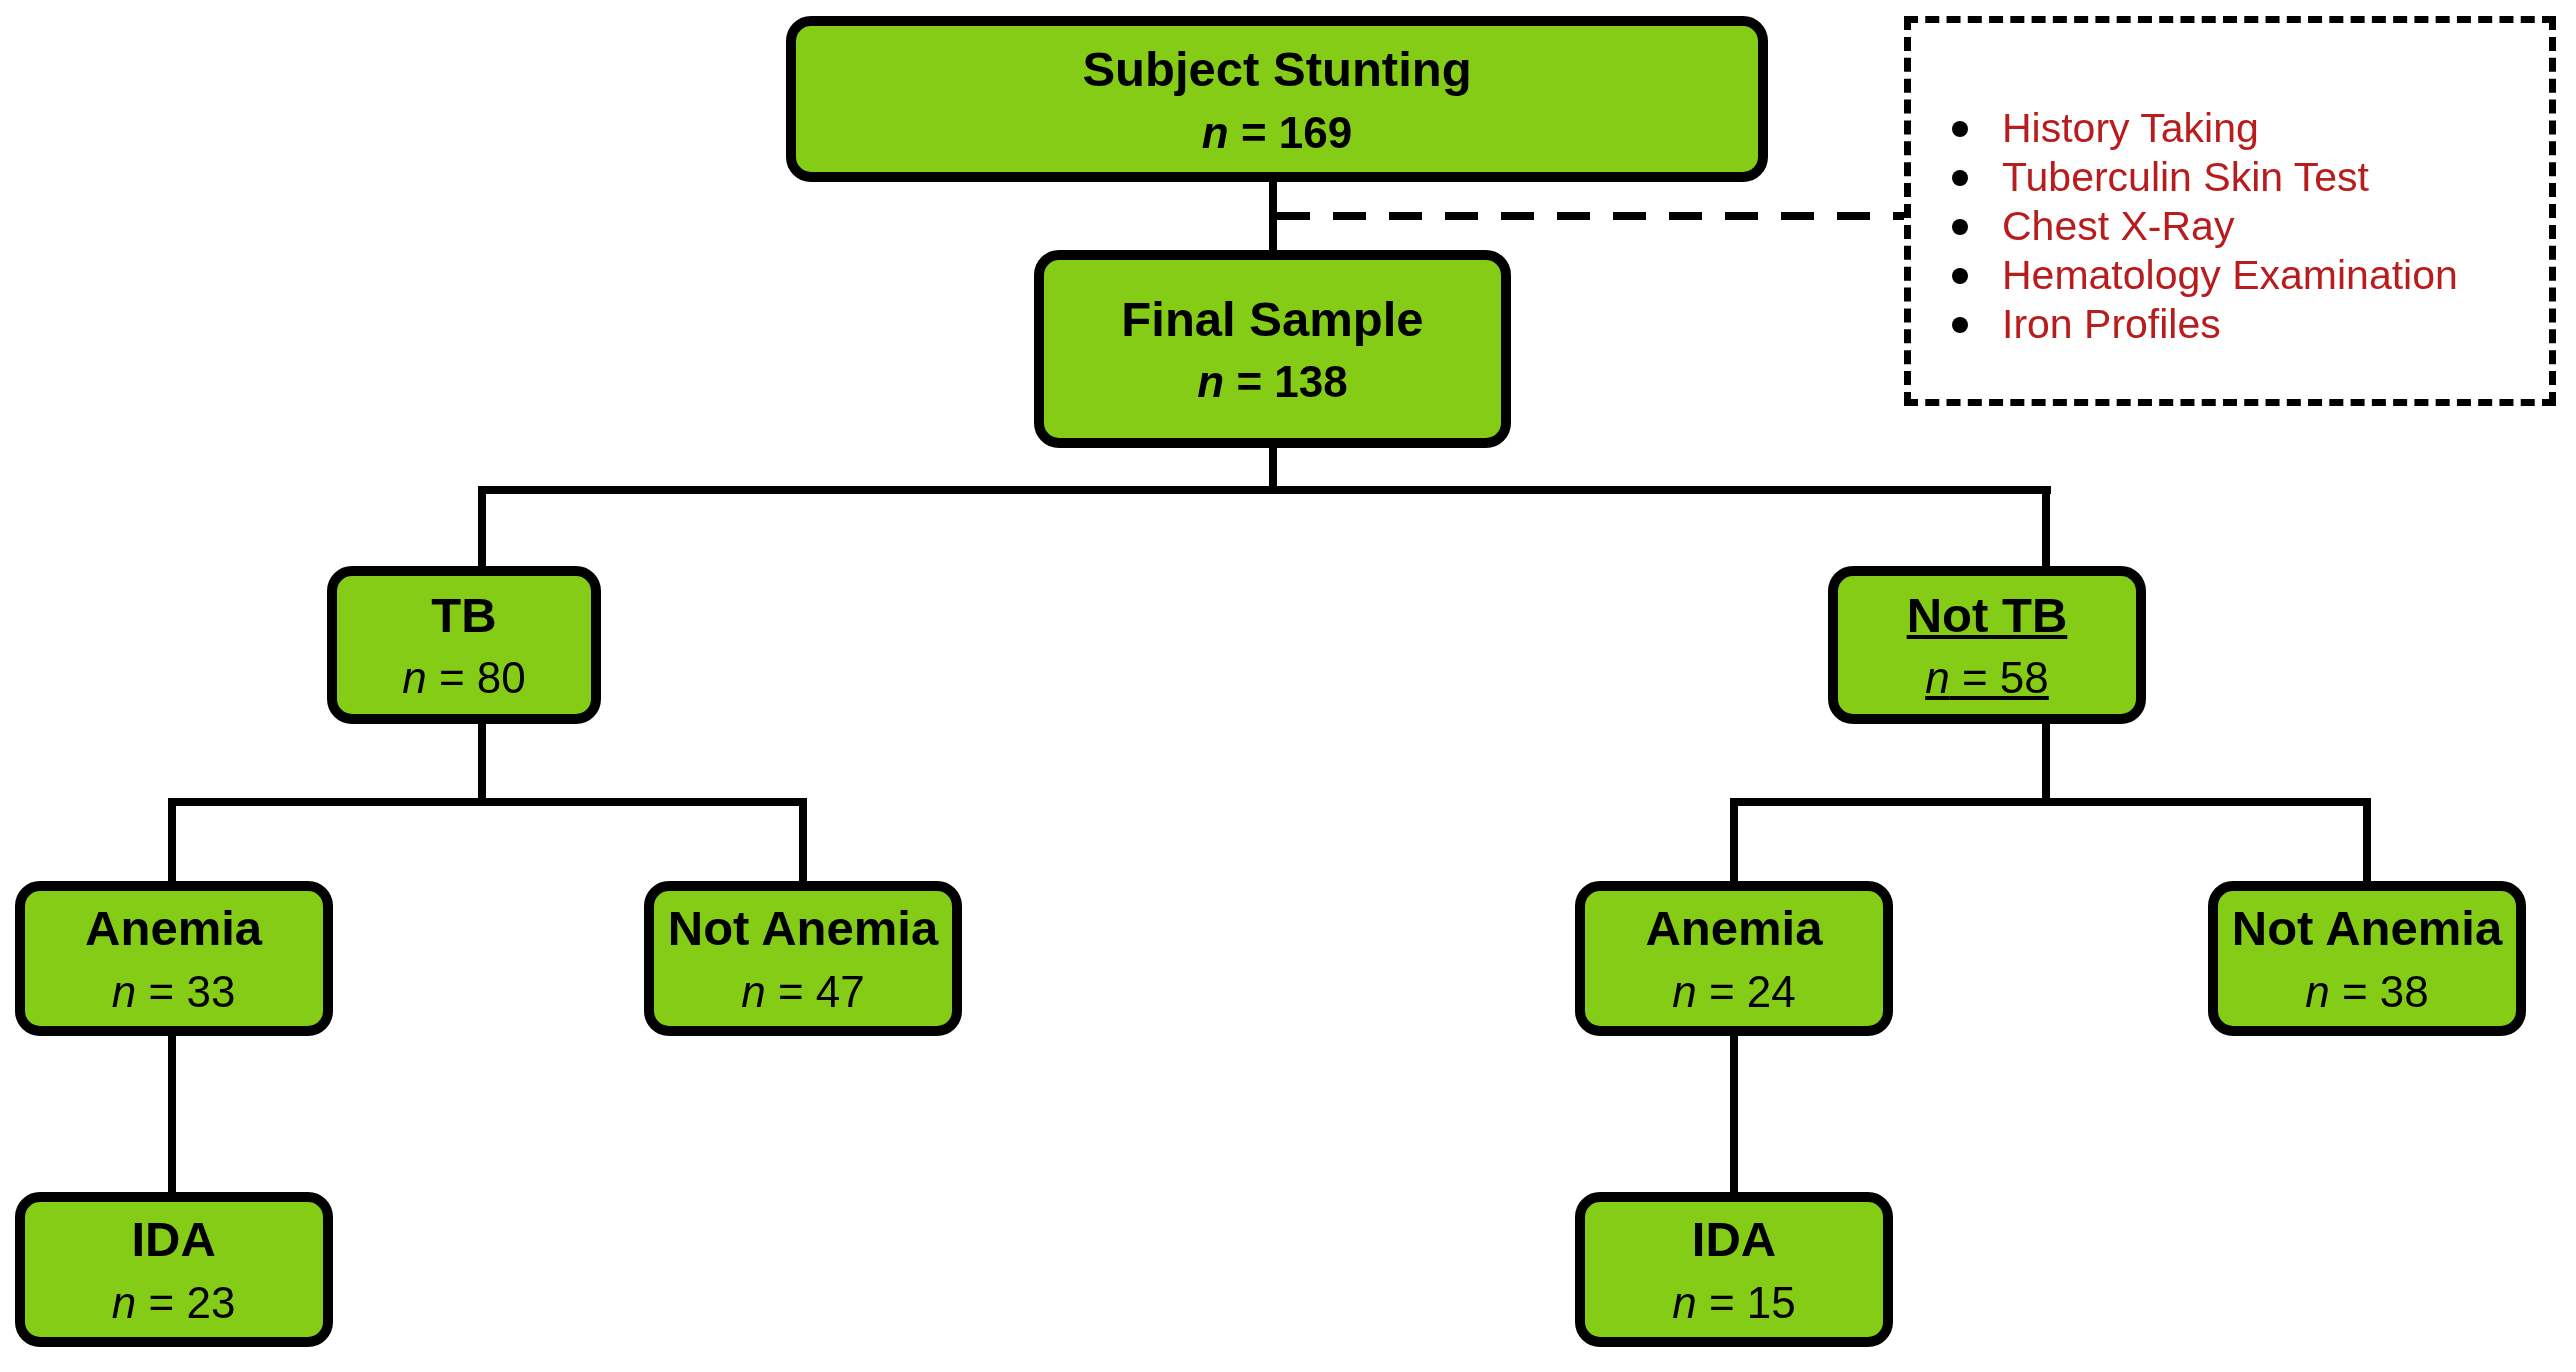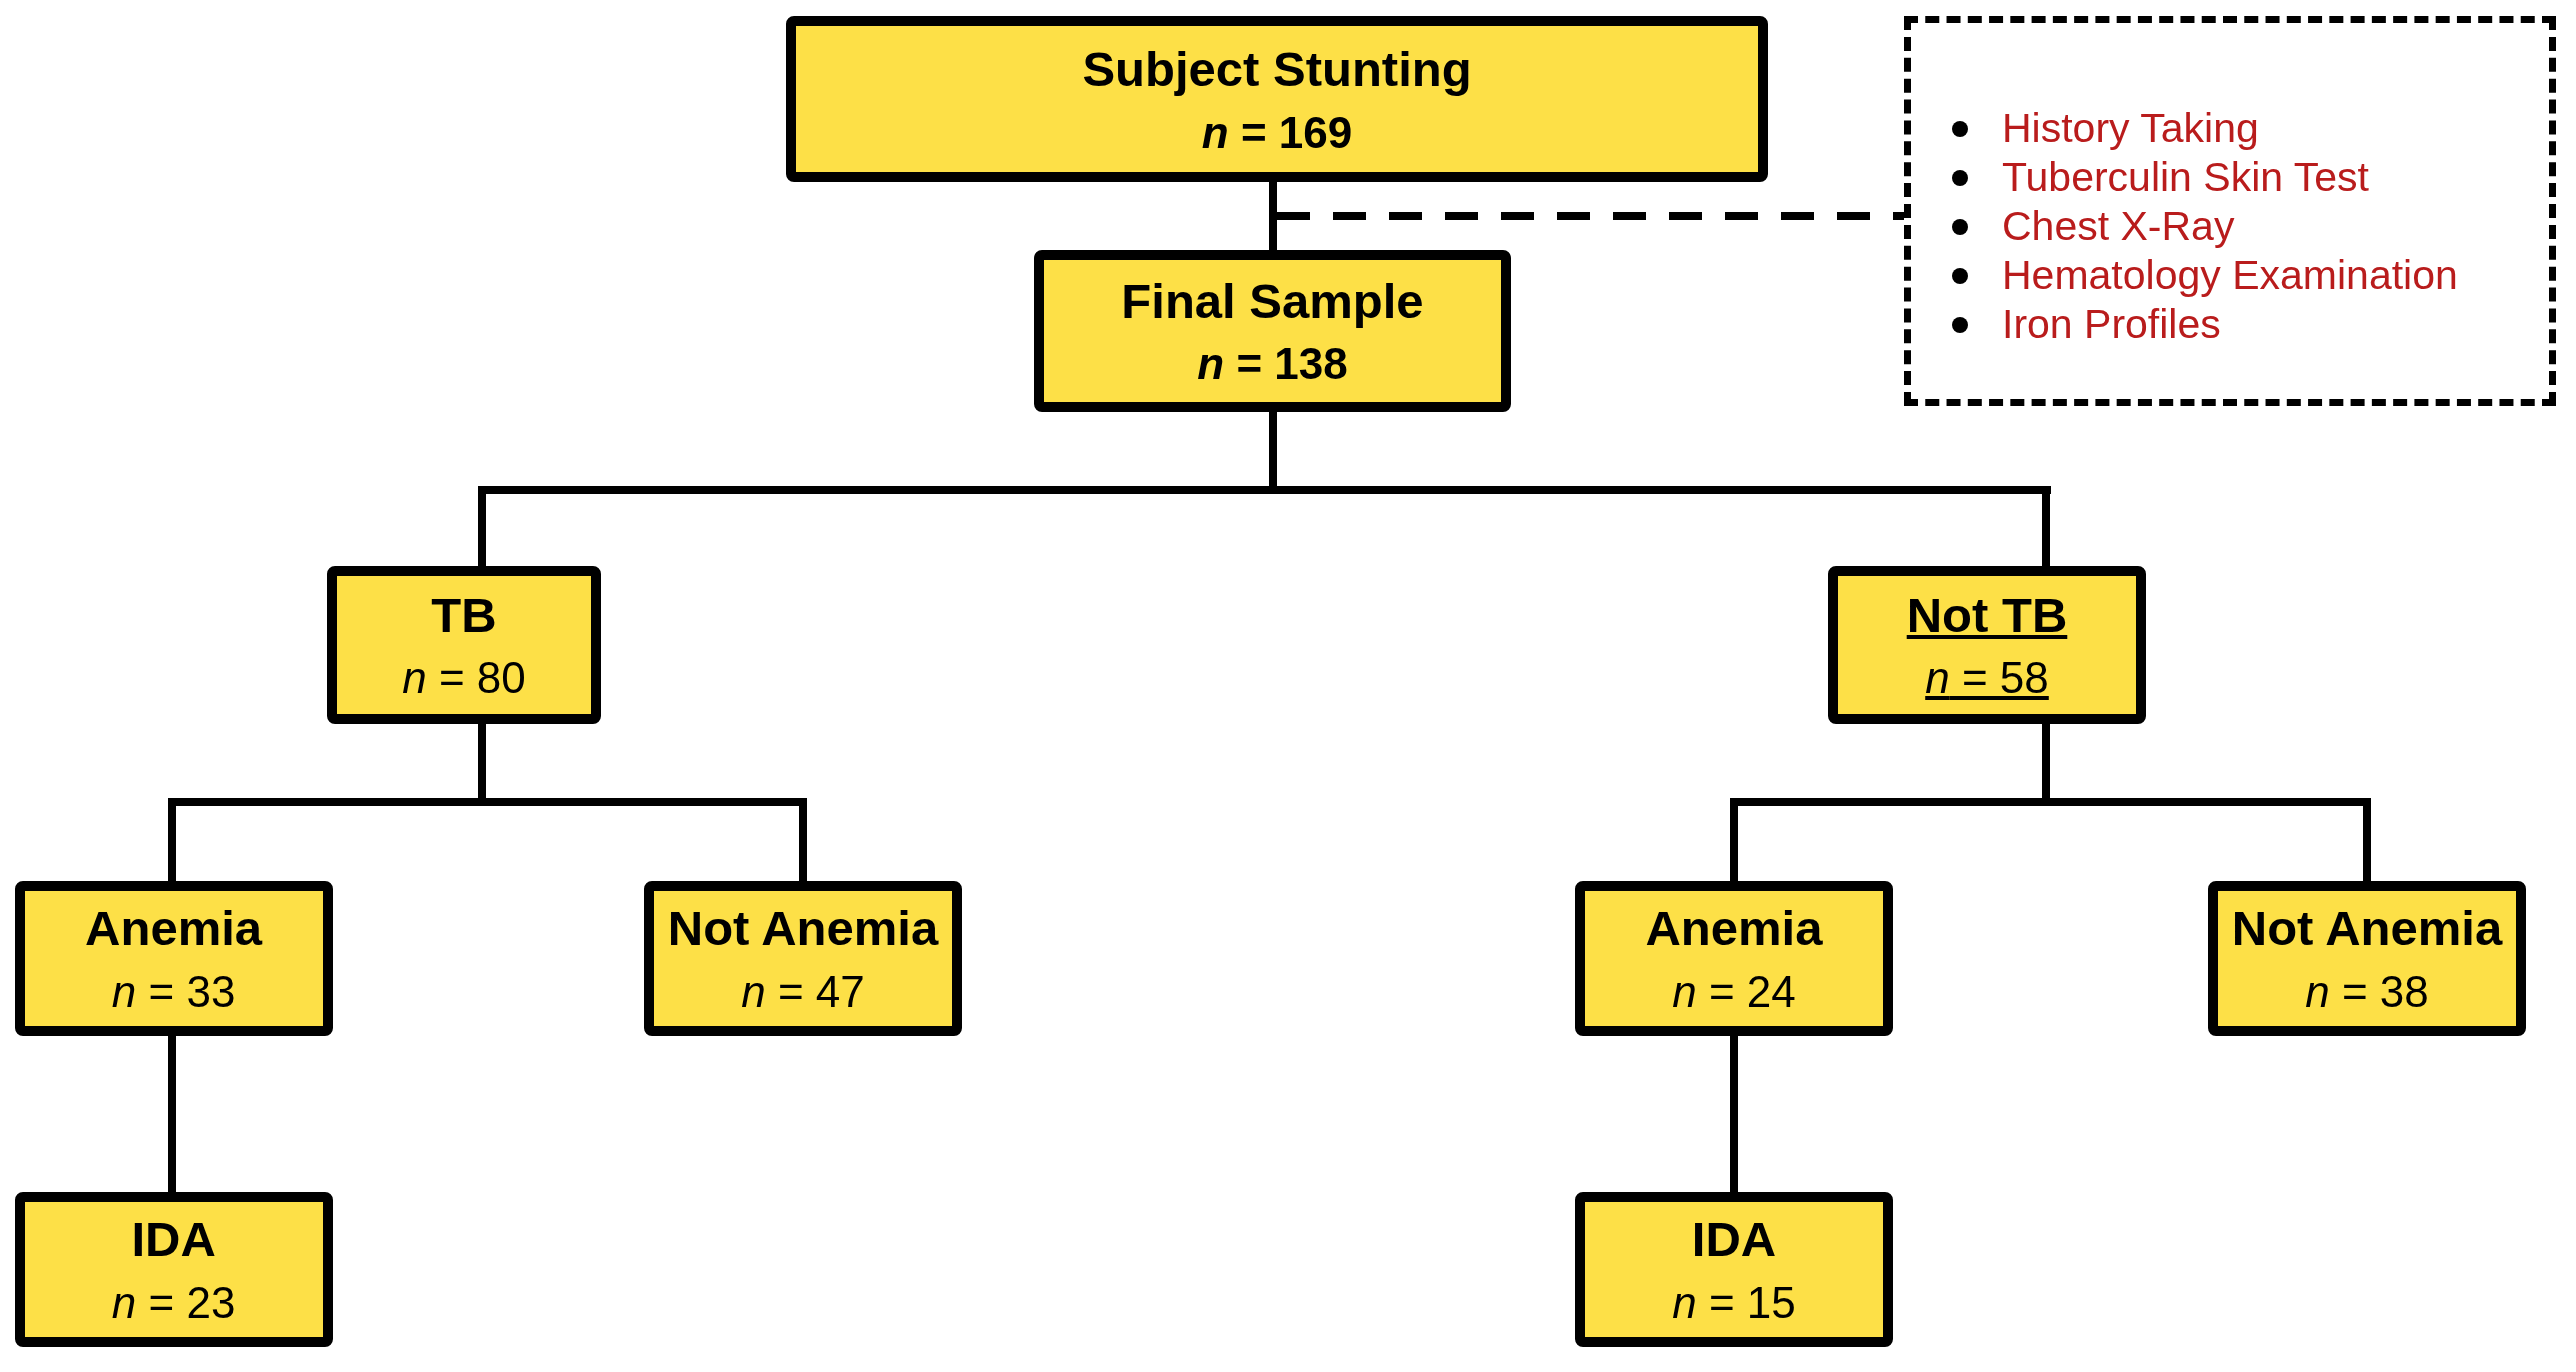--- a/index.html
+++ b/index.html
@@ -13,22 +13,22 @@
     width: 2576px;
     height: 1372px;
     background: #ffffff;
     overflow: hidden;
   }
   
   .node {
     position: absolute;
     box-sizing: border-box;
     border: 10px solid #000000;
-    border-radius: 8px;
-    background: #fde047;
+    border-radius: 25px;
+    background: #84cc16;
     display: flex;
     flex-direction: column;
     align-items: center;
     justify-content: center;
     text-align: center;
     gap: 15px;
     color: #000000;
   }
   .node .title {
     font-size: 49px;
@@ -119,21 +119,21 @@
   <div class="vline" style="left:2363px; top:802px; height:81px;"></div>
 
   <div class="vline" style="left:168px; top:1034px; height:161px;"></div>
   <div class="vline" style="left:1730px; top:1034px; height:161px;"></div>
 
   <div class="node nbold" style="left:786px; top:16.4px; width:982px; height:166px;">
     <div class="title">Subject Stunting</div>
     <div class="nline"><span class="nvar">n</span><span> = 169</span></div>
   </div>
 
-  <div class="node nbold" style="left:1034px; top:250px; width:477px; height:162px;">
+  <div class="node nbold" style="left:1034px; top:250px; width:477px; height:198px;">
     <div class="title">Final Sample</div>
     <div class="nline"><span class="nvar">n</span><span> = 138</span></div>
   </div>
 
   <div class="node" style="left:327px; top:566px; width:274px; height:158px;">
     <div class="title">TB</div>
     <div class="nline"><span class="nvar">n</span><span> = 80</span></div>
   </div>
 
   <div class="node" style="left:1828px; top:566px; width:318px; height:158px;text-decoration:underline;">

